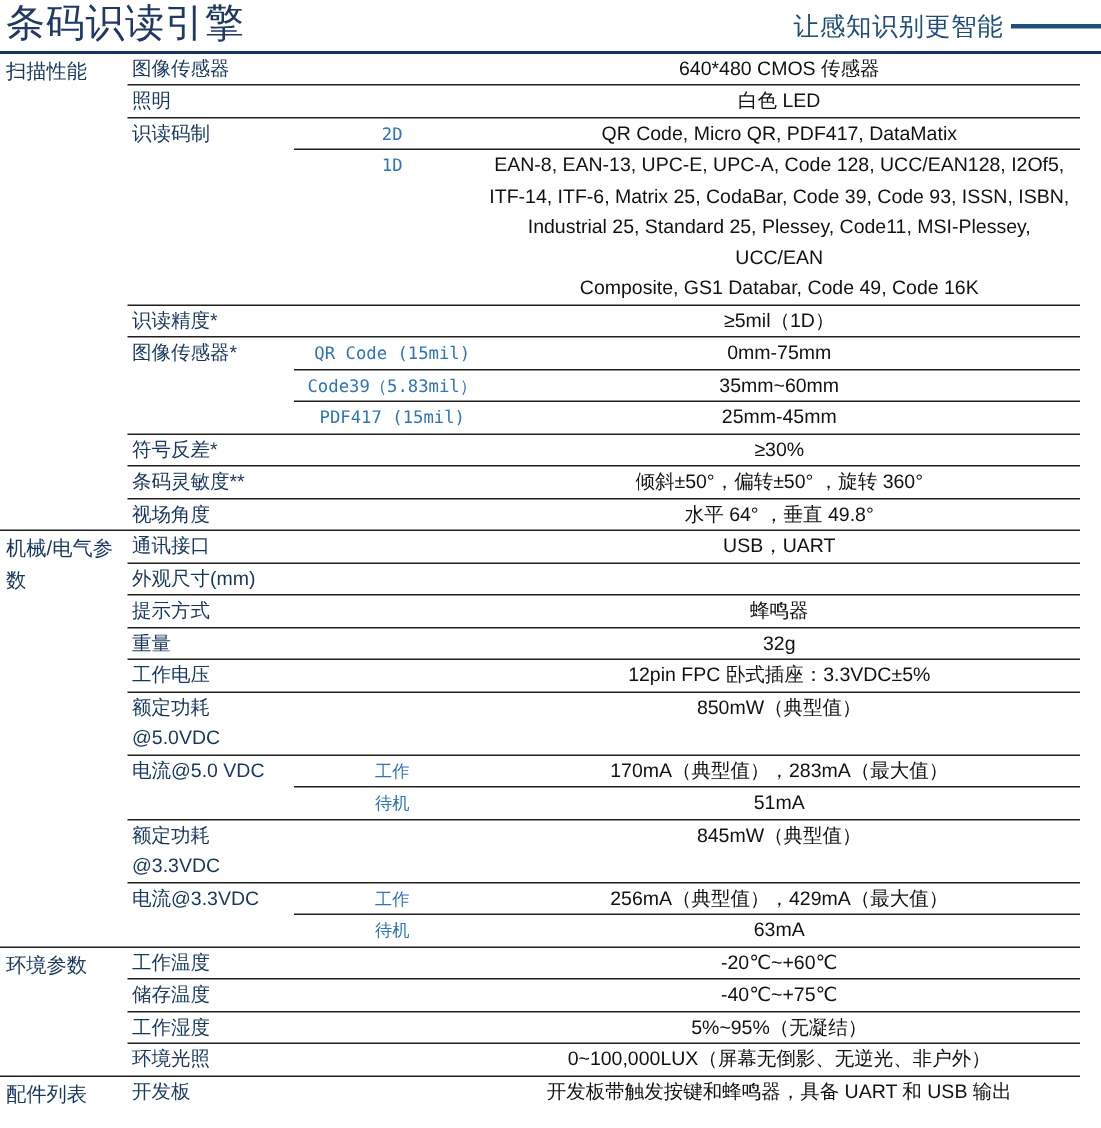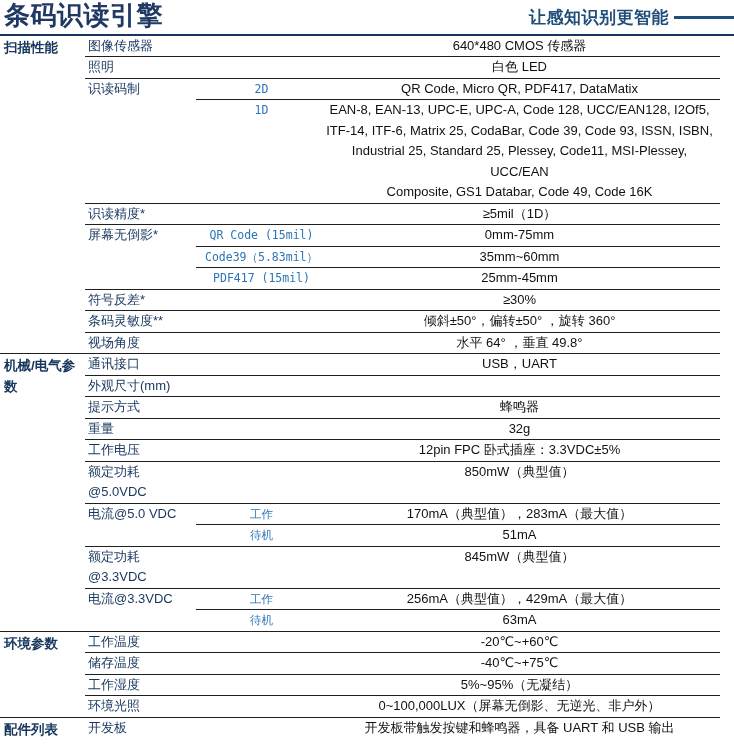--- a/index.html
+++ b/index.html
@@ -9,33 +9,33 @@
     box-sizing:border-box;position:relative;
   }
   
   .hdr{
     display:flex;justify-content:space-between;align-items:flex-start;
     height:33.5px;box-sizing:content-box;
     border-bottom:2.5px solid #17365D;
     padding-left:4px;
   }
   .title{
-    margin:0;font-size:26px;line-height:31px;font-weight:bold;color:#1F3864;
+    margin:0;font-size:26px;line-height:31px;font-weight:normal;color:#1F3864;
     letter-spacing:0.5px;
   }
   .tagline-wrap{display:flex;align-items:center;margin-top:6px;}
-  .tagline{font-size:17px;font-weight:bold;color:#1F4E79;letter-spacing:0.5px;}
+  .tagline{font-size:17px;font-weight:normal;color:#1F4E79;letter-spacing:0.5px;}
   .tagline-dash{width:60px;height:2.5px;background:#1F4E79;margin-left:5px;}
   
   .spec-table{width:720px;font-size:13px;color:#111;}
   .section{display:flex;border-top:1px solid #1f1f1f;}
   .section:first-child{border-top:none;}
   .section-label{
     width:85px;box-sizing:border-box;padding:2px 2px 0 4px;
-    font-weight:bold;color:#17365D;font-size:13.5px;line-height:20.5px;
+    font-weight:normal;color:#17365D;font-size:13.5px;line-height:20.5px;
   }
   .groups{flex:1;display:flex;flex-direction:column;min-width:0;}
   .group{display:flex;border-bottom:1px solid #1f1f1f;}
   .group:last-child{border-bottom:none;}
   .attr{
     width:111px;box-sizing:border-box;padding-left:3px;
     color:#17365D;line-height:20.5px;
   }
   .rows{flex:1;display:flex;flex-direction:column;min-width:0;text-align:center;}
   .subrow{display:flex;min-height:20.5px;line-height:20.5px;}
@@ -103,21 +103,21 @@
           <div class="group">
             <div class="attr">识读精度*</div>
             <div class="rows">
               <div class="subrow">
                 <div class="sub"></div>
                 <div class="val">≥5mil（1D）</div>
               </div>
             </div>
           </div>
           <div class="group">
-            <div class="attr">屏幕无倒影*</div>
+            <div class="attr">图像传感器*</div>
             <div class="rows">
               <div class="subrow">
                 <div class="sub">QR Code (15mil)</div>
                 <div class="val">0mm-75mm</div>
               </div>
               <div class="subrow">
                 <div class="sub">Code39（5.83mil）</div>
                 <div class="val">35mm~60mm</div>
               </div>
               <div class="subrow">

